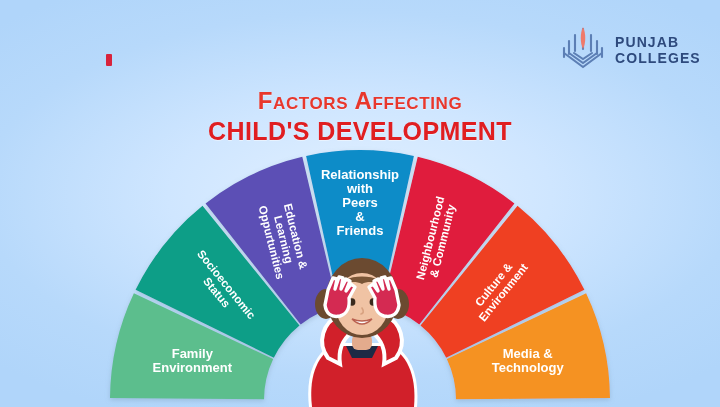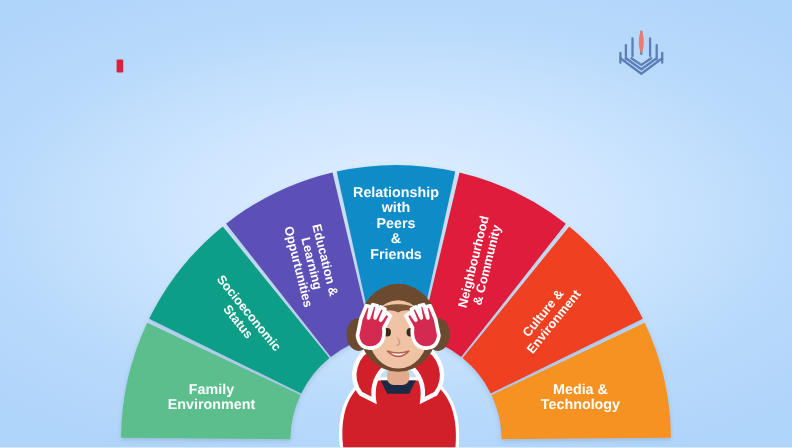--- a/index.html
+++ b/index.html
@@ -151,22 +151,30 @@
           <path d="M37 18 L37 31"></path>
           <path d="M4 25 L4 34"></path>
           <path d="M42 25 L42 34"></path>
           <path d="M4 30 L23 44 L42 30"></path>
           <path d="M9 30 L23 40 L37 30"></path>
           <path d="M14 30 L23 36 L32 30"></path>
         </g>
         <path d="M23 4 C26 10 26 20 23 26 C20 20 20 10 23 4 Z" fill="#ef7a6b"></path>
       </svg>
     </span>
-  </div>
-
+    <span class="pc-text">
+      <span>PUNJAB</span><br>
+      <span>COLLEGES</span>
+    </span>
+  </div>
+
+  <div id="title-block">
+    <div id="title-line1">Factors Affecting</div>
+    <div id="title-line2">CHILD'S DEVELOPMENT</div>
+  </div>
 
   <div id="fan">
     <svg width="720" height="407" viewBox="0 0 720 407" id="fan-svg">
       <defs>
         <filter id="softshadow" x="-20%" y="-20%" width="150%" height="150%">
           <feDropShadow dx="0" dy="2" stdDeviation="2.5" flood-color="#6f8ea8" flood-opacity="0.35"></feDropShadow>
         </filter>
       </defs>
       <g id="fan-segments" filter="url(#softshadow)">
           <path d="M 133.88621363640797 293.35781502463544 A 250 250 0 0 0 110.00771058880258 398.03652477782225 L 264.0029608661002 399.24602551468377 A 96 96 0 0 1 273.17230603638063 359.04940096946 Z" fill="#5cbe8d"></path>

